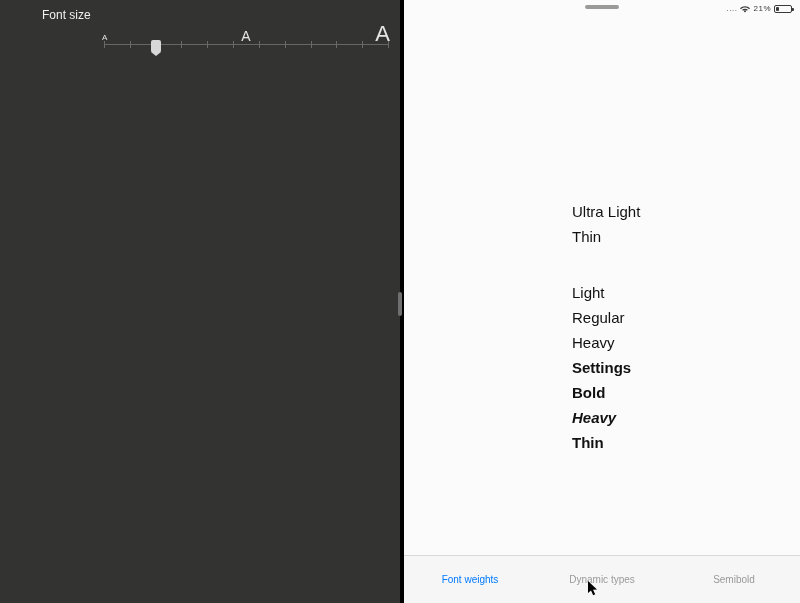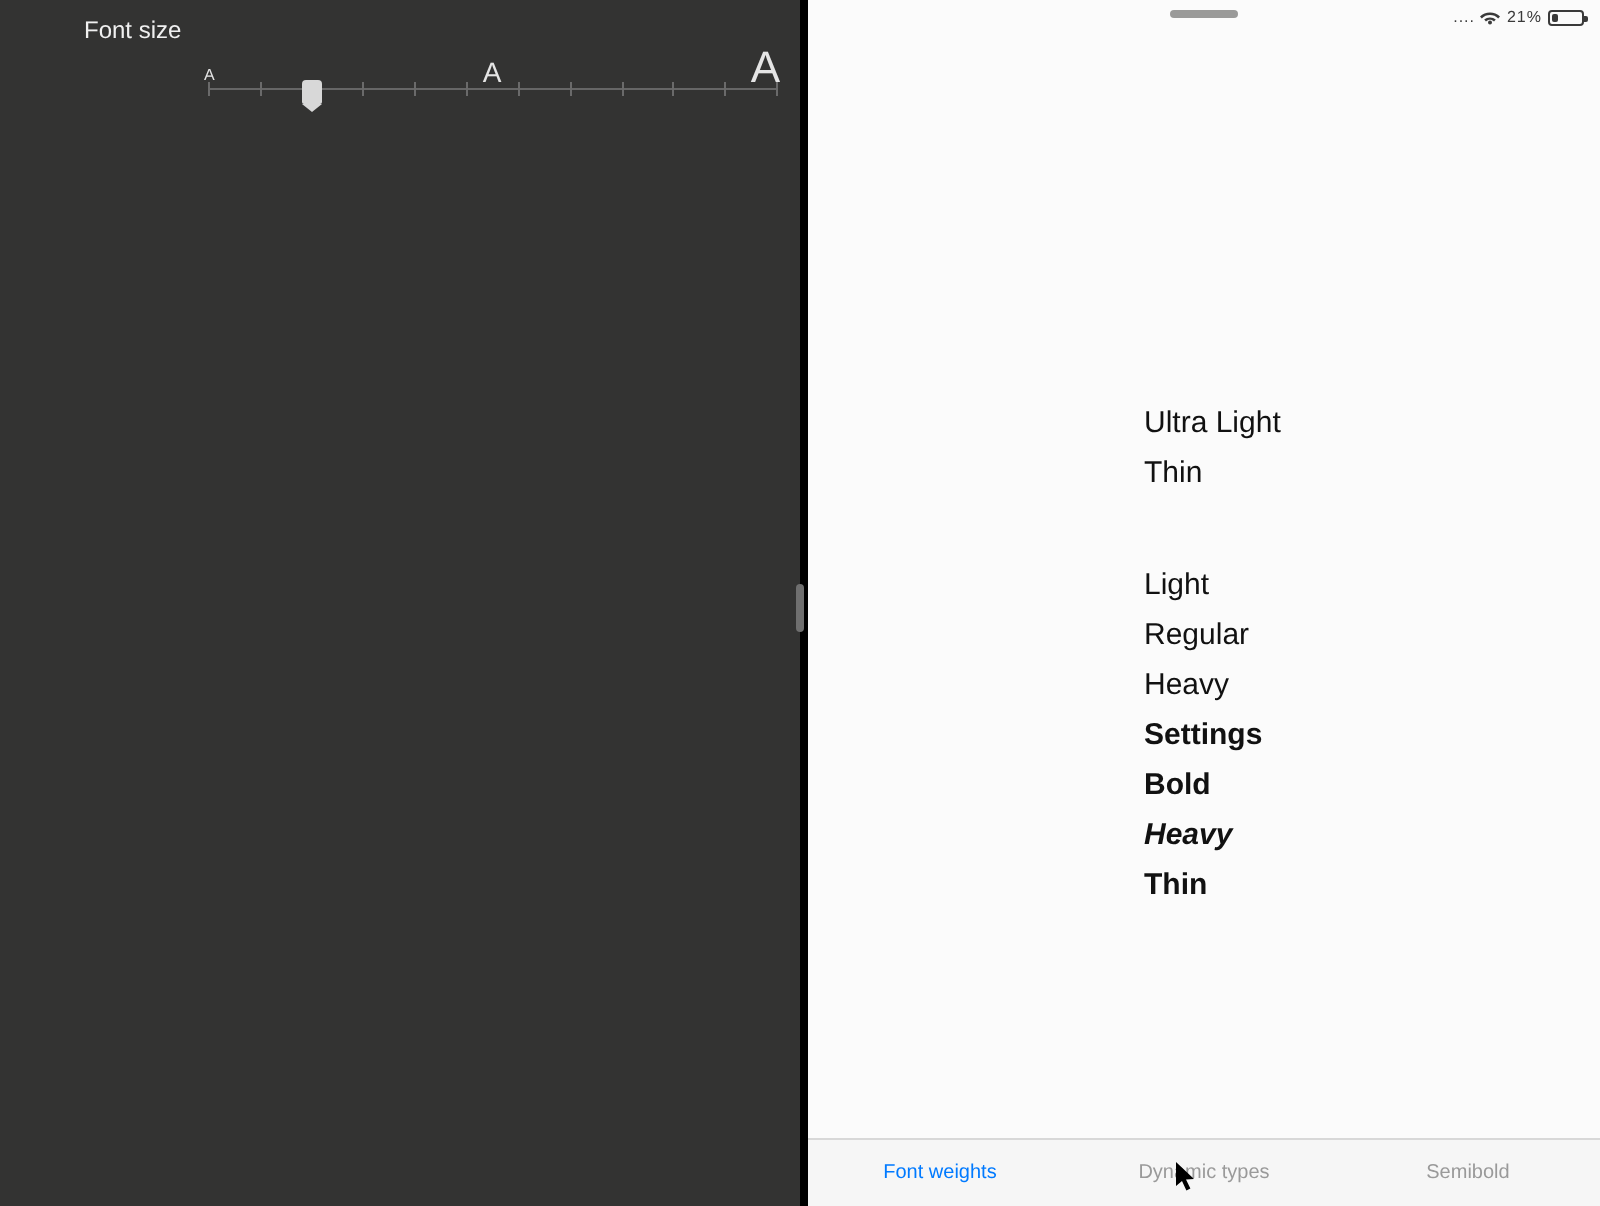--- a/index.html
+++ b/index.html
@@ -151,21 +151,21 @@
       display: flex;
       flex-direction: column;
       gap: 10px;
     }
     .weights span {
       font-size: 15px;
       color: #111;
       line-height: 1;
     }
     .tab-bar {
-      height: 34px;
+      height: 48px;
       border-top: 1px solid #d8d8d8;
       background: #f6f6f6;
       display: flex;
     }
     .tab {
       flex: 1;
       display: flex;
       align-items: center;
       justify-content: center;
       font-size: 10px;

